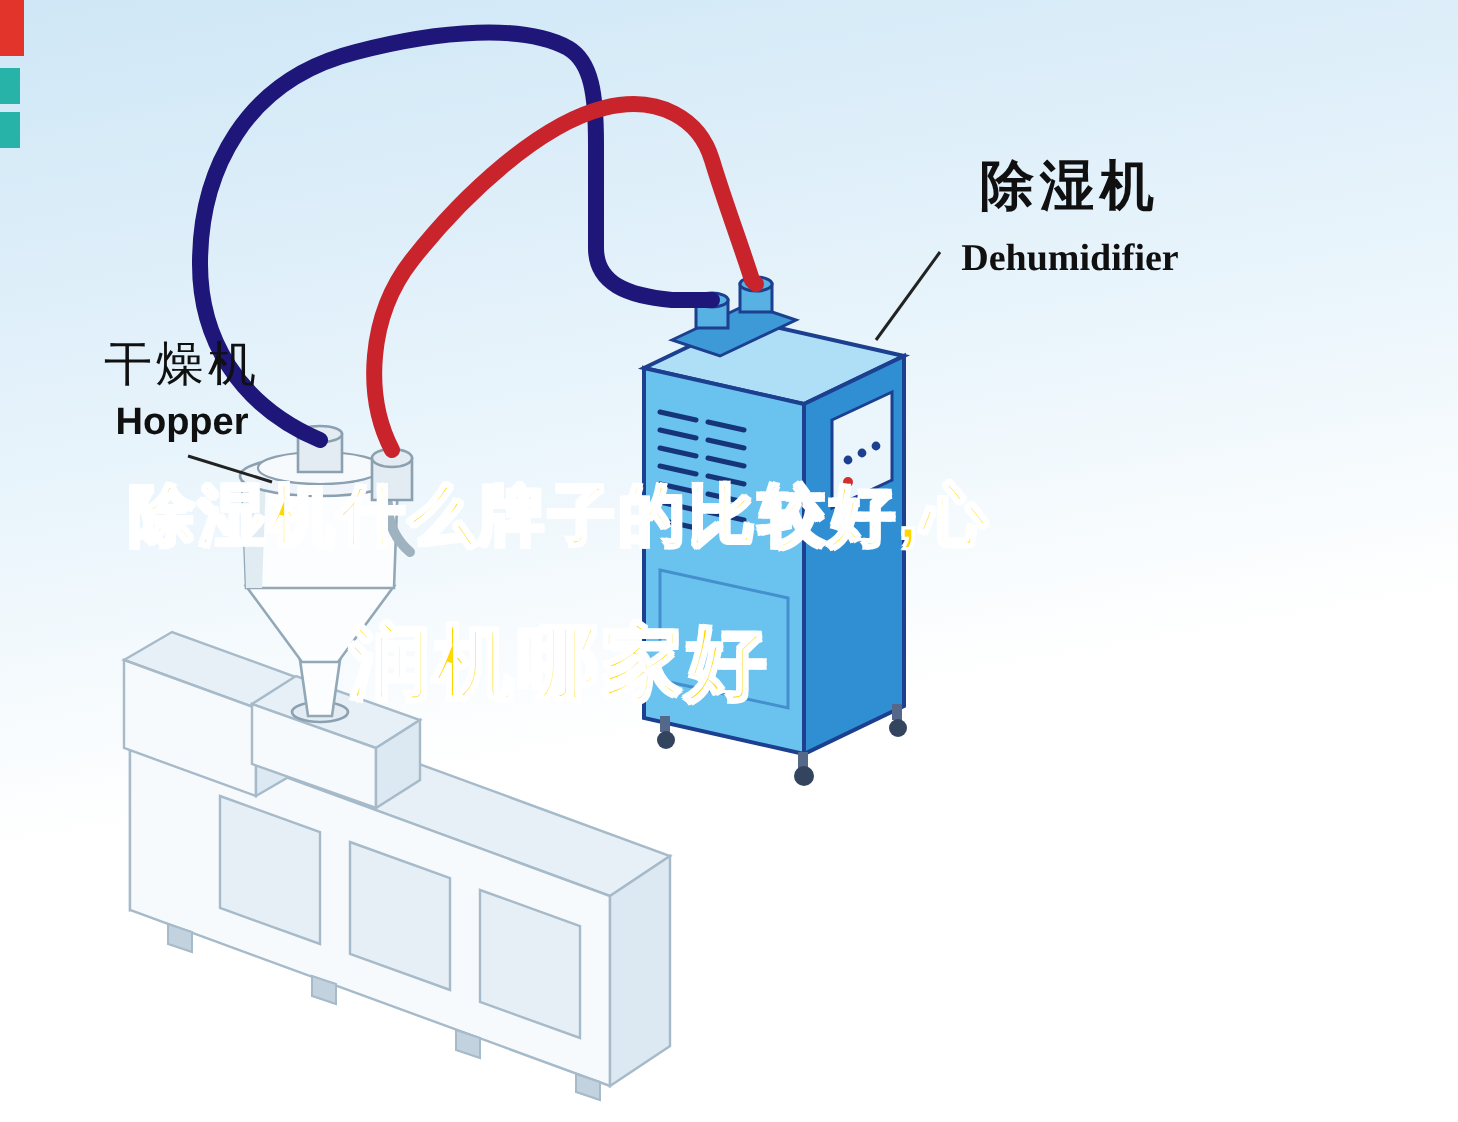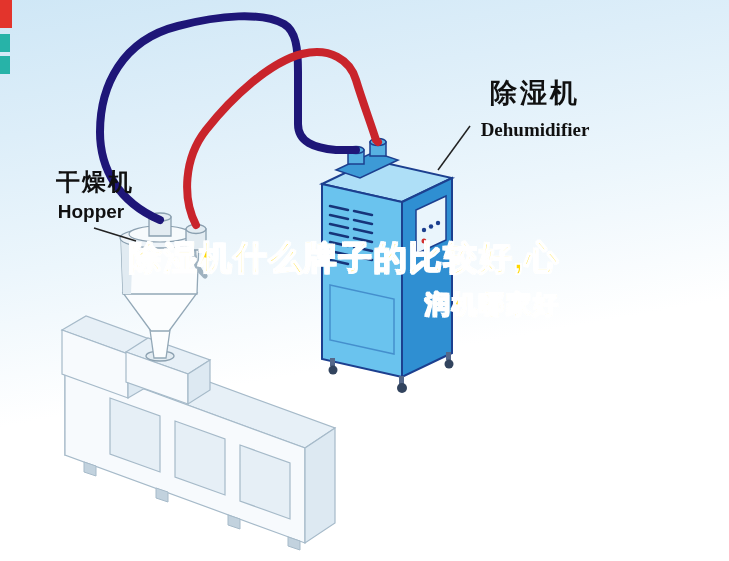--- a/index.html
+++ b/index.html
@@ -54,32 +54,32 @@
   .pipe{fill:none;stroke-width:8;stroke-linecap:round;stroke-linejoin:round;}
   .pipe-navy{stroke:var(--pipe-navy);}
   .pipe-red{stroke:var(--pipe-red);}
   .pointer{stroke:#222;stroke-width:1.5;}
   
   .label{position:absolute;z-index:6;text-align:center;color:#101010;}
   .label-dehumidifier{left:455px;top:75px;width:160px;font-family:Liberation Serif, serif;}
   .label-dehumidifier .zh{font-size:27px;font-weight:800;letter-spacing:3px;}
   .label-dehumidifier .en{font-size:19px;font-weight:700;margin-top:8px;}
   .label-hopper{left:48px;top:166px;width:86px;}
-  .label-hopper .zh{font-size:24px;font-weight:700;letter-spacing:2px;text-align:right;}
+  .label-hopper .zh{font-size:24px;font-weight:400;letter-spacing:2px;}
   .label-hopper .en{font-size:19px;font-weight:700;margin-top:3px;}
   .caption{position:absolute;left:396px;top:450px;width:290px;z-index:6;text-align:center;color:#151515;}
   .caption .zh{font-size:30px;font-weight:800;letter-spacing:2px;}
   .caption .en{font-size:21px;font-weight:700;margin-top:8px;letter-spacing:.5px;}
   
-  .watermark{position:absolute;left:0;top:236px;width:560px;z-index:5;text-align:right;
+  .watermark{position:absolute;left:0;top:236px;width:560px;z-index:5;text-align:center;
     color:var(--watermark-yellow);font-weight:900;letter-spacing:2px;
     -webkit-text-stroke:1.3px #ffffff;
     text-shadow:1px 1px 0 #fff,-1px -1px 0 #fff,1px -1px 0 #fff,-1px 1px 0 #fff;}
   .watermark .wm1{font-size:33px;}
-  .watermark .wm2{font-size:25px;margin-top:7px;}
+  .watermark .wm2{font-size:40px;margin-top:23px;}
 </style>
 </head>
 <body>
 
 <div class="stage">
 
   <div class="chip chip-red"></div>
   <div class="chip chip-teal-1"></div>
   <div class="chip chip-teal-2"></div>
 

